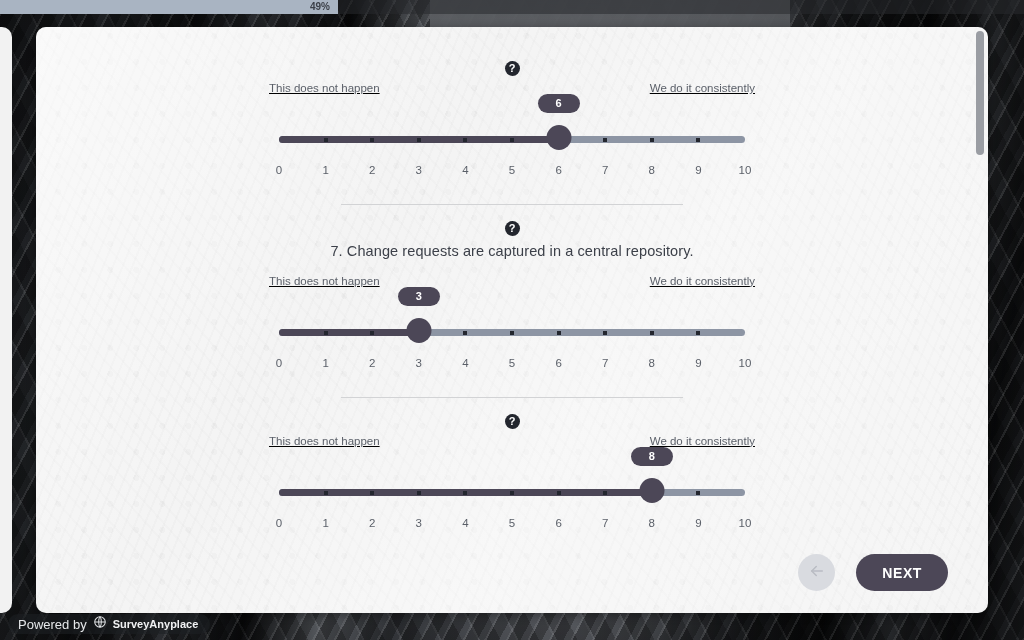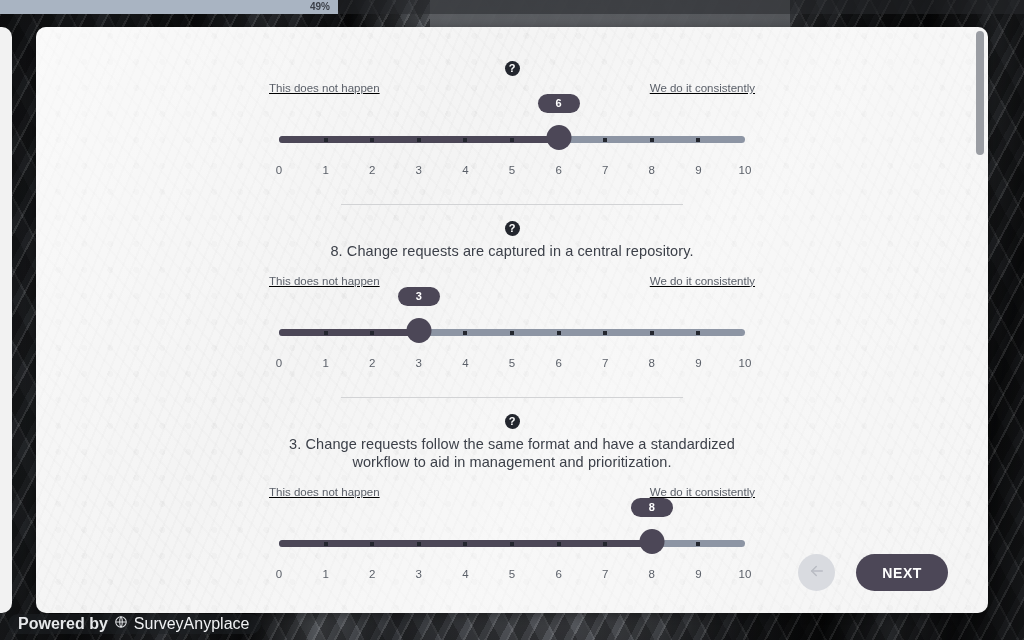--- a/index.html
+++ b/index.html
@@ -292,28 +292,28 @@
     left: 8px; bottom: 6px;
     height: 20px;
     padding: 0 12px 0 10px;
     border-radius: 10px;
     background: rgba(30,32,36,0.55);
     display: flex; align-items: center; gap: 6px;
     z-index: 50;
     cursor: pointer;
   }
   #powered-by .pb-text {
-    font-size: 16px;
+    font-size: 13px;
     color: #e6e8ea;
+    font-weight: normal;
+  }
+  #powered-by .brand-text {
+    font-size: 11px;
+    color: #f0f1f3;
     font-weight: bold;
-  }
-  #powered-by .brand-text {
-    font-size: 16px;
-    color: #f0f1f3;
-    font-weight: normal;
   }
 </style>
 </head>
 <body>
 
 <div id="bg">
   <div class="photo"></div>
   <div class="flatband"></div>
   <div class="darkvig"></div>
 </div>
@@ -365,21 +365,21 @@
             <span style="left: calc(70% - 4px);">7</span>
             <span style="left: calc(80% - 6px);">8</span>
             <span style="left: calc(90% - 8px);">9</span>
             <span style="left: calc(100% - 10px);">10</span>
           </div>
         </div>
         <div class="divider"></div>
       </div>
       <div class="question-block">
         <div class="help-icon-wrap"><span class="help-icon">?</span></div>
-        <div class="question-text">8. Change requests are captured in a central repository.</div>
+        <div class="question-text">7. Change requests are captured in a central repository.</div>
         <div class="slider-wrap">
           <div class="endpoints">
             <span>This does not happen</span>
             <span>We do it consistently</span>
           </div>
           <div class="slider-area">
             <div class="rail">
               <div class="rail-fill" style="width: 30%;"></div>
               <div class="tick" style="left: 10%;"></div>
               <div class="tick" style="left: 20%;"></div>
@@ -405,21 +405,20 @@
             <span style="left: calc(70% - 4px);">7</span>
             <span style="left: calc(80% - 6px);">8</span>
             <span style="left: calc(90% - 8px);">9</span>
             <span style="left: calc(100% - 10px);">10</span>
           </div>
         </div>
         <div class="divider"></div>
       </div>
       <div class="question-block">
         <div class="help-icon-wrap"><span class="help-icon">?</span></div>
-        <div class="question-text">3. Change requests follow the same format and have a standardized workflow to aid in management and prioritization.</div>
         <div class="slider-wrap">
           <div class="endpoints">
             <span>This does not happen</span>
             <span>We do it consistently</span>
           </div>
           <div class="slider-area">
             <div class="rail">
               <div class="rail-fill" style="width: 80%;"></div>
               <div class="tick" style="left: 10%;"></div>
               <div class="tick" style="left: 20%;"></div>

